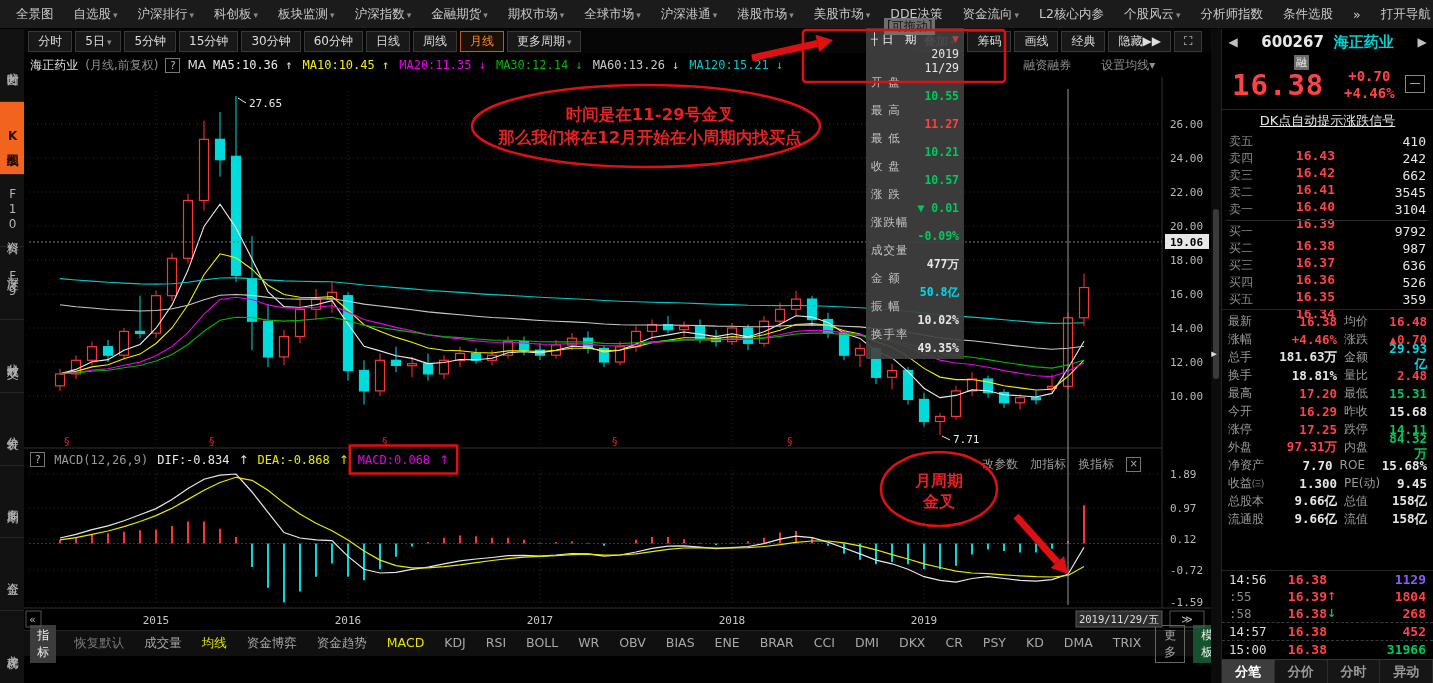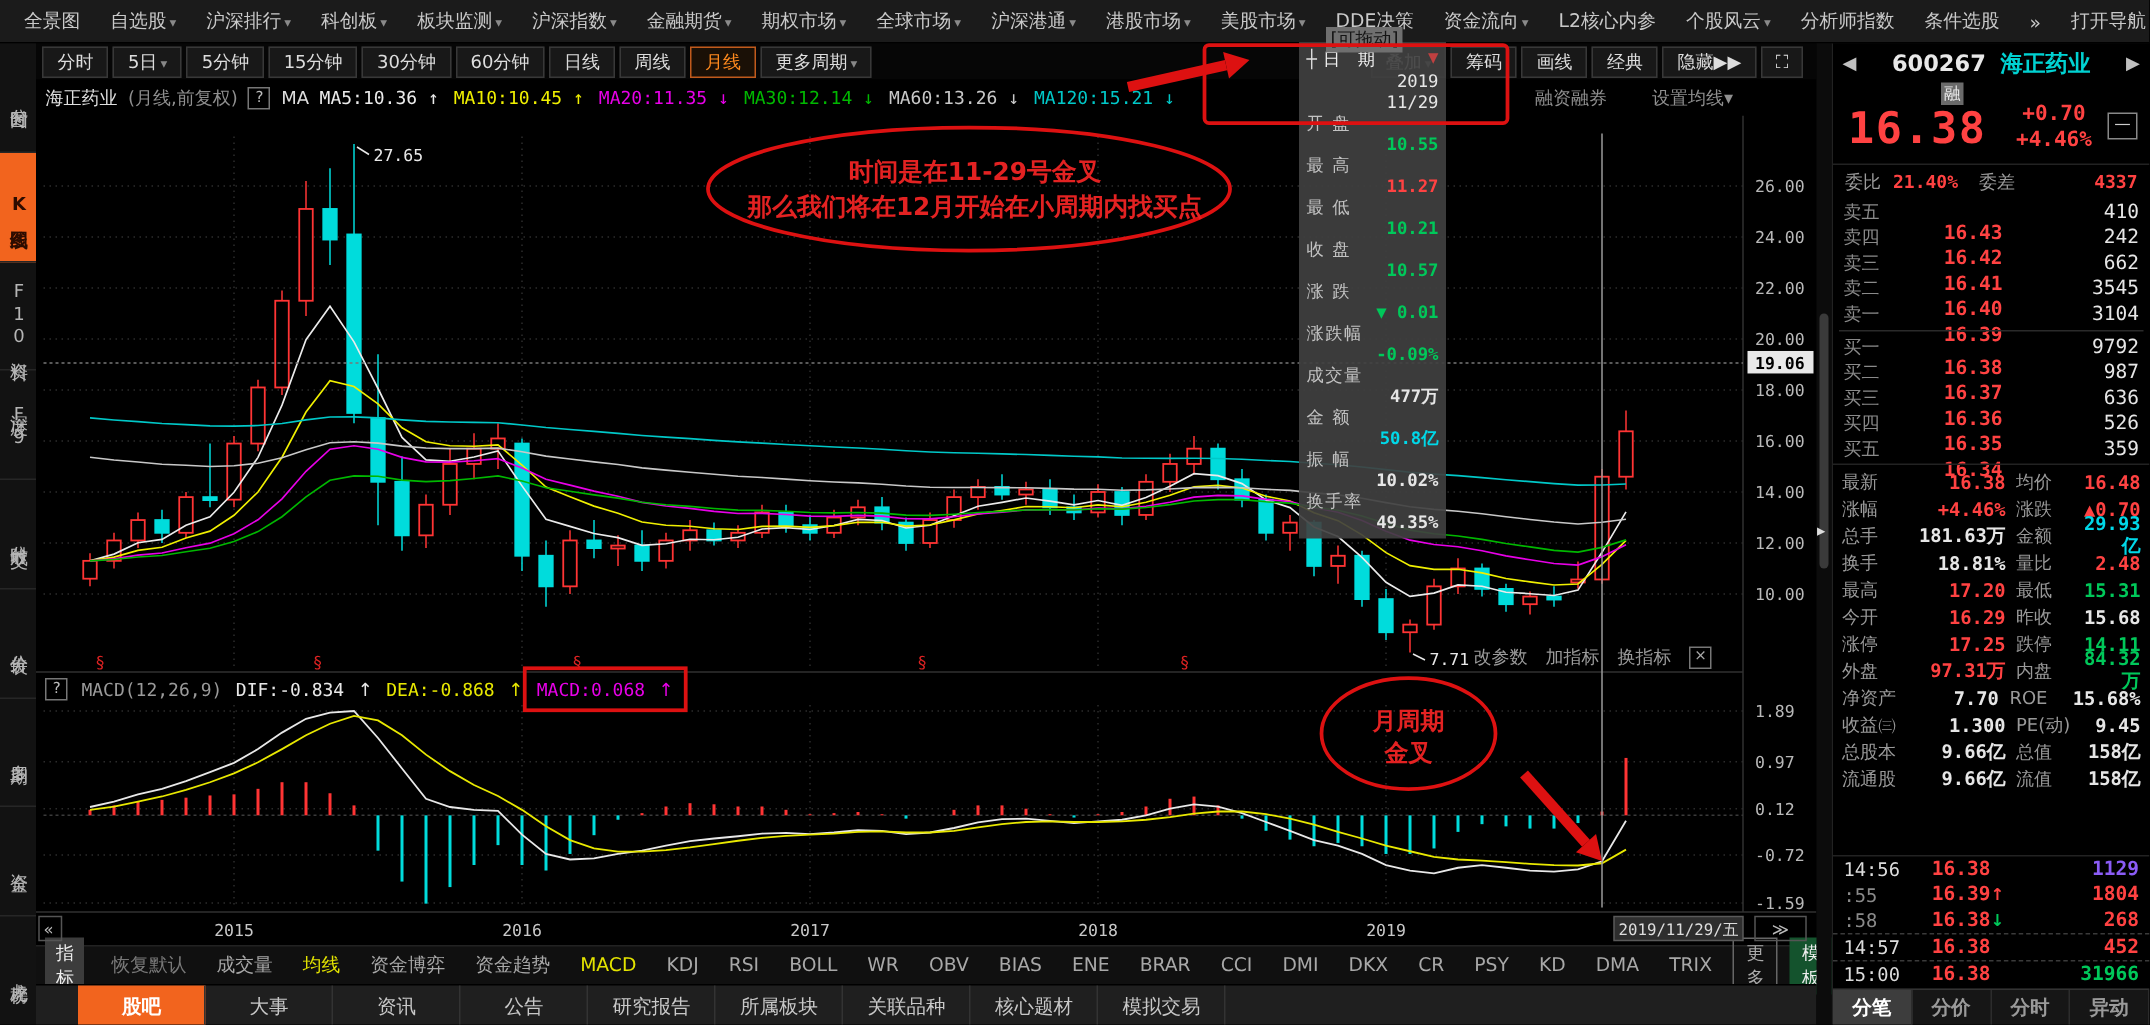--- a/index.html
+++ b/index.html
@@ -30,21 +30,21 @@
 
   .chart-header{height:24px;display:flex;align-items:center;gap:7px;padding-left:6px;font-size:12px;background:#000;position:relative;}
   .ch-title{color:#e0e0e0;}
   .ch-mode{color:#8f8f8f;}
   .helpbox{border:1px solid #777;color:#bbb;font-size:10px;width:13px;height:13px;line-height:13px;text-align:center;}
   .ma-item{white-space:nowrap;}
   .ch-right{position:absolute;right:56px;top:0;height:24px;display:flex;align-items:center;gap:30px;color:#8f8f8f;}
 
   .canvas-wrap{position:relative;height:553px;}
   .macd-header{position:absolute;left:6px;top:375px;display:flex;gap:9px;font-size:12px;align-items:center;z-index:5;}
-  .macd-actions{position:absolute;right:70px;top:353px;display:flex;gap:12px;color:#9a9a9a;z-index:5;align-items:center;}
+  .macd-actions{position:absolute;right:70px;top:379px;display:flex;gap:12px;color:#9a9a9a;z-index:5;align-items:center;}
   .closebox{border:1px solid #777;width:13px;height:13px;line-height:12px;text-align:center;color:#aaa;font-size:10px;}
 
   .ind-bar{height:25px;background:#101010;display:flex;align-items:center;padding-left:6px;border-top:1px solid #222;}
   .ind-label{background:#3c3c3c;color:#eee;padding:2px 7px;margin-right:8px;}
   .ind-item{padding:0 10px;color:#a8a8a8;cursor:pointer;font-size:12.5px;white-space:nowrap;}
   .ind-item.hl{color:#e3e300;}
   .ind-item.dim{color:#787878;}
   .ind-more{border:1px solid #666;padding:1px 8px;margin:0 4px;color:#aaa;cursor:pointer;}
   .ind-tpl{background:#14532d;color:#eee;padding:2px 8px;margin-left:4px;cursor:pointer;}
 
@@ -511,31 +511,20 @@
           <span class="ind-item">CR</span>
           <span class="ind-item">PSY</span>
           <span class="ind-item">KD</span>
           <span class="ind-item">DMA</span>
           <span class="ind-item">TRIX</span>
         </span>
       <span class="ind-more">更多</span>
       <span class="ind-tpl">模板</span>
     </div>
 
-    <div class="btabs" id="bottom-tabs">
-        <div class="btab active">股吧</div>
-        <div class="btab">大事</div>
-        <div class="btab">资讯</div>
-        <div class="btab">公告</div>
-        <div class="btab">研究报告</div>
-        <div class="btab">所属板块</div>
-        <div class="btab">关联品种</div>
-        <div class="btab">核心题材</div>
-        <div class="btab">模拟交易</div>
-      </div>
   </div>
 
   <div class="scroll-strip">
     <div class="scroll-thumb"></div>
     <div class="strip-arrow">▸</div>
   </div>
 
   <div class="rpanel">
     <div class="r-nav">
       <span class="arrow">◀</span>
@@ -547,25 +536,22 @@
     </div>
     <div class="r-price">
       <span class="r-badge">融</span>
       <span class="r-bigprice num">16.38</span>
       <span class="r-chg num">
         <span>+0.70</span><br>
         <span>+4.46%</span>
       </span>
       <span class="r-min">—</span>
     </div>
-    <div class="r-weibi">
-      <span class="lbl">委比</span>
-      <span class="val num">21.40%</span>
-      <span class="lbl2">委差</span>
-      <span class="val2 num">4337</span>
+    <div class="r-dk">
+      <a>DK点自动提示涨跌信号</a>
     </div>
     <div class="lvl-block" id="ask-rows">
         <div class="lvl-row">
           <span class="lbl">卖五</span>
           <span class="prc num">16.43</span>
           <span class="vol num">410</span>
         </div>
         <div class="lvl-row">
           <span class="lbl">卖四</span>
           <span class="prc num">16.42</span>

